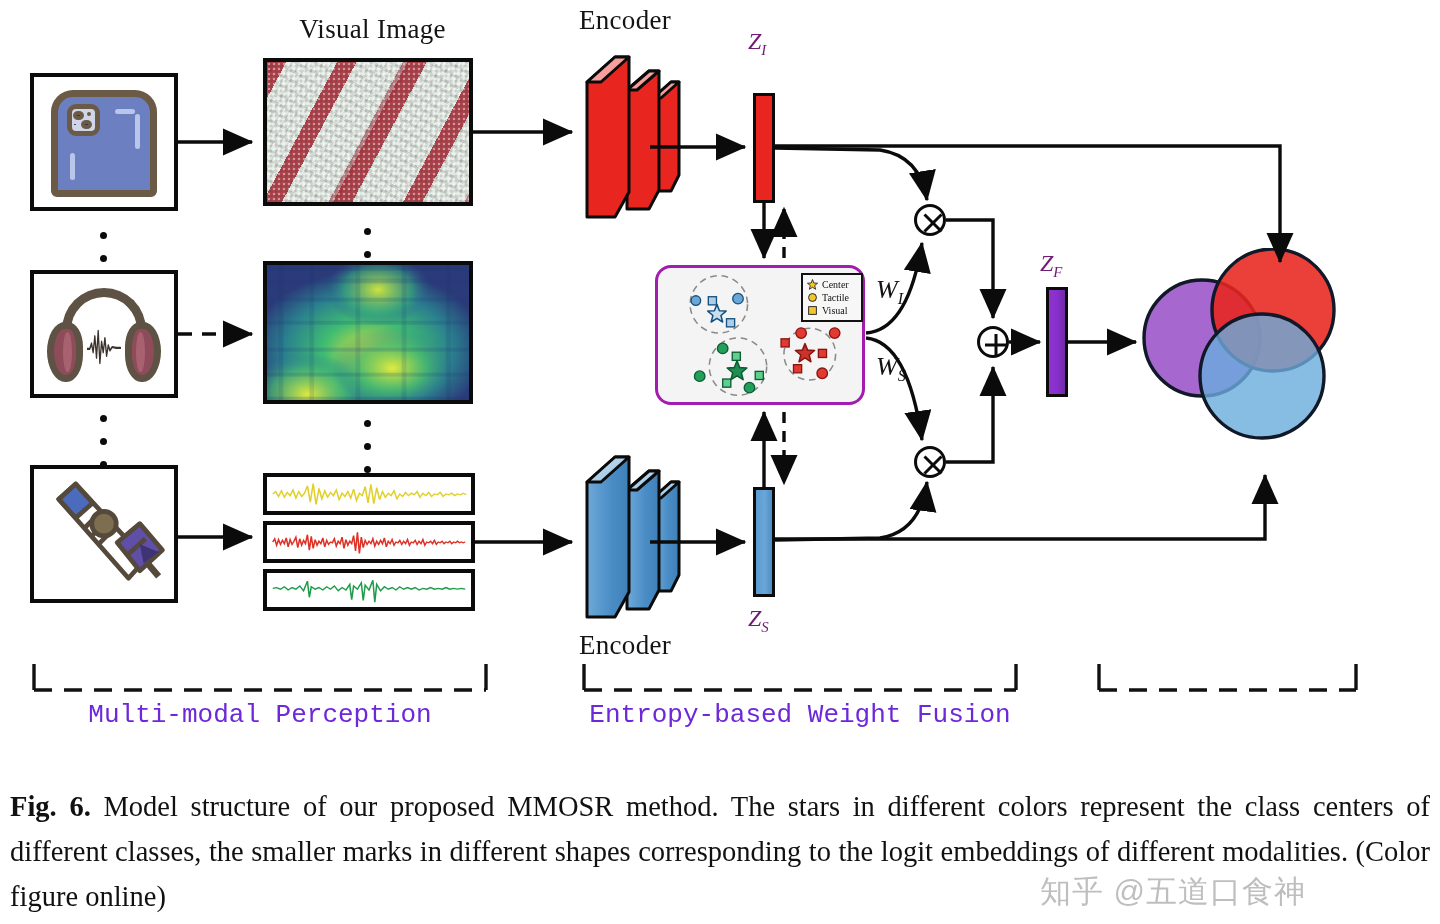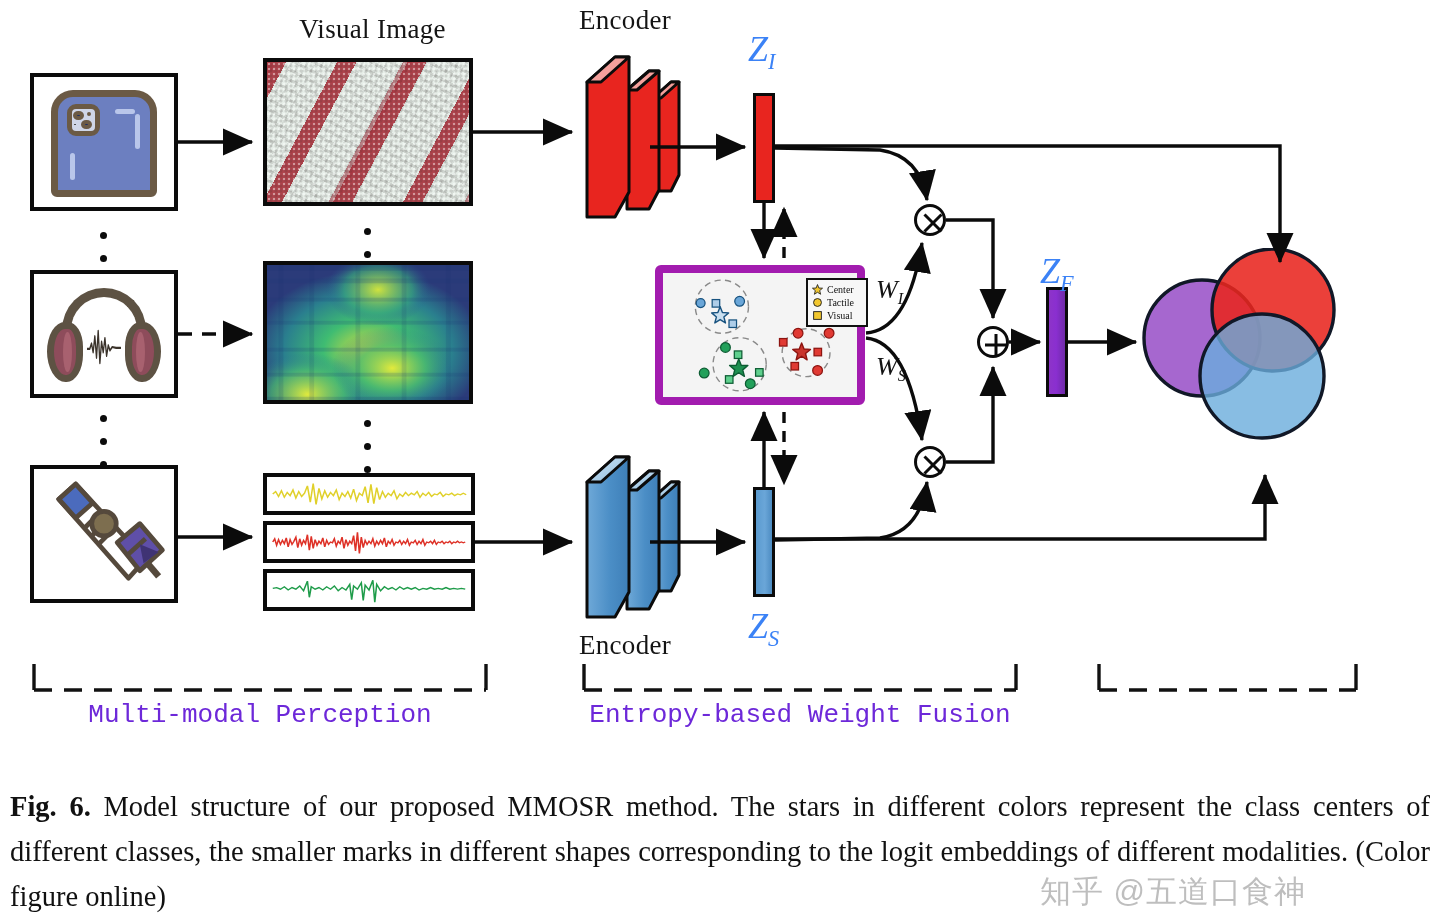--- a/index.html
+++ b/index.html
@@ -208,34 +208,34 @@
     box-sizing: border-box;
   }
   .zbar.red    { background: linear-gradient(90deg,#e8251f,#e8251f); }
   .zbar.blue   { background: linear-gradient(90deg,#5b9bd0 0%, #6aa6d8 55%, #4d8cc2 100%); }
   .zbar.purple { background: linear-gradient(90deg,#8d34c8 0%, #8a2fd0 45%, #6f2ba8 100%); }
 
   .zlabel {
     position: absolute;
     font-family: "Liberation Serif", serif;
     font-style: italic;
-    font-size: 36px;
-    color: #3b82f6;
+    font-size: 24px;
+    color: #701a75;
     white-space: nowrap;
   }
   .zlabel sub {
     font-size: 0.62em;
     font-style: italic;
   }
 
   
   .cluster-box {
     position: absolute;
-    border: 8px solid #a21caf;
-    border-radius: 6px;
+    border: 3px solid #a21caf;
+    border-radius: 16px;
     background: #f4f4f4;
     box-sizing: border-box;
     padding-left: 40px;
   }
   .cluster-svg { position: absolute; left: 0; top: 0; width: 100%; height: 100%; }
 
   .legend-box {
     position: absolute;
     border: 2px solid #111111;
     background: #f7f7f7;

